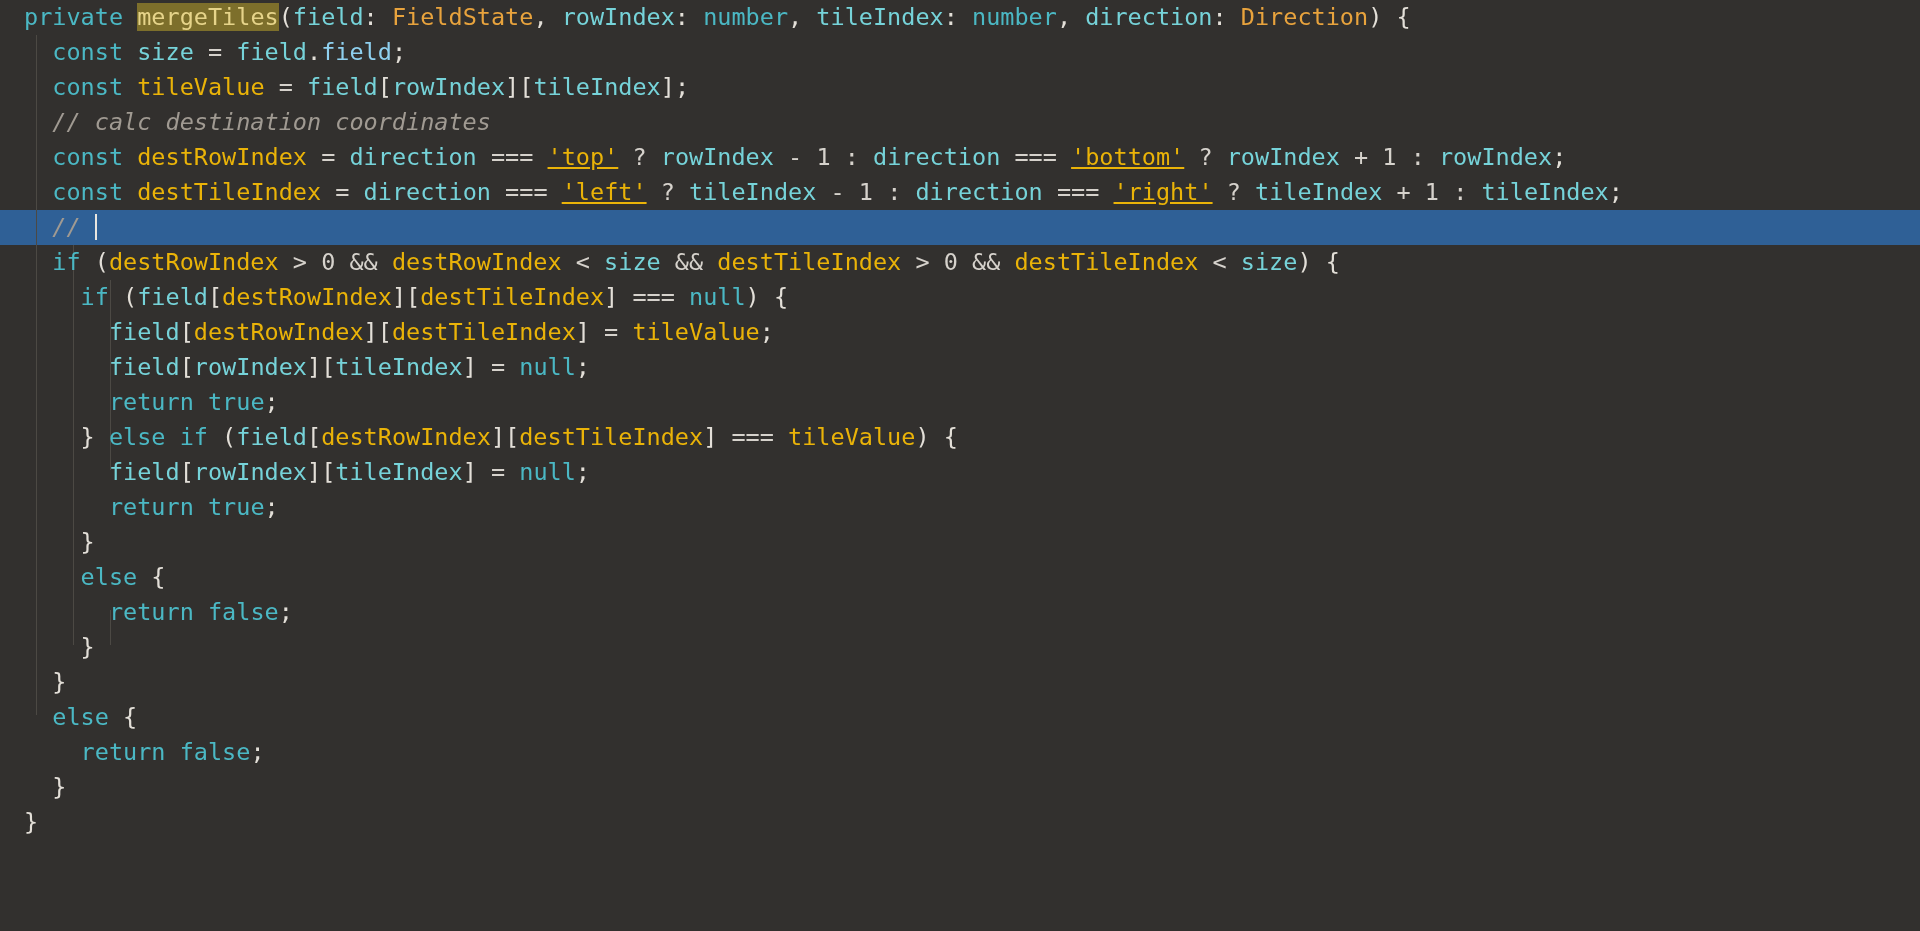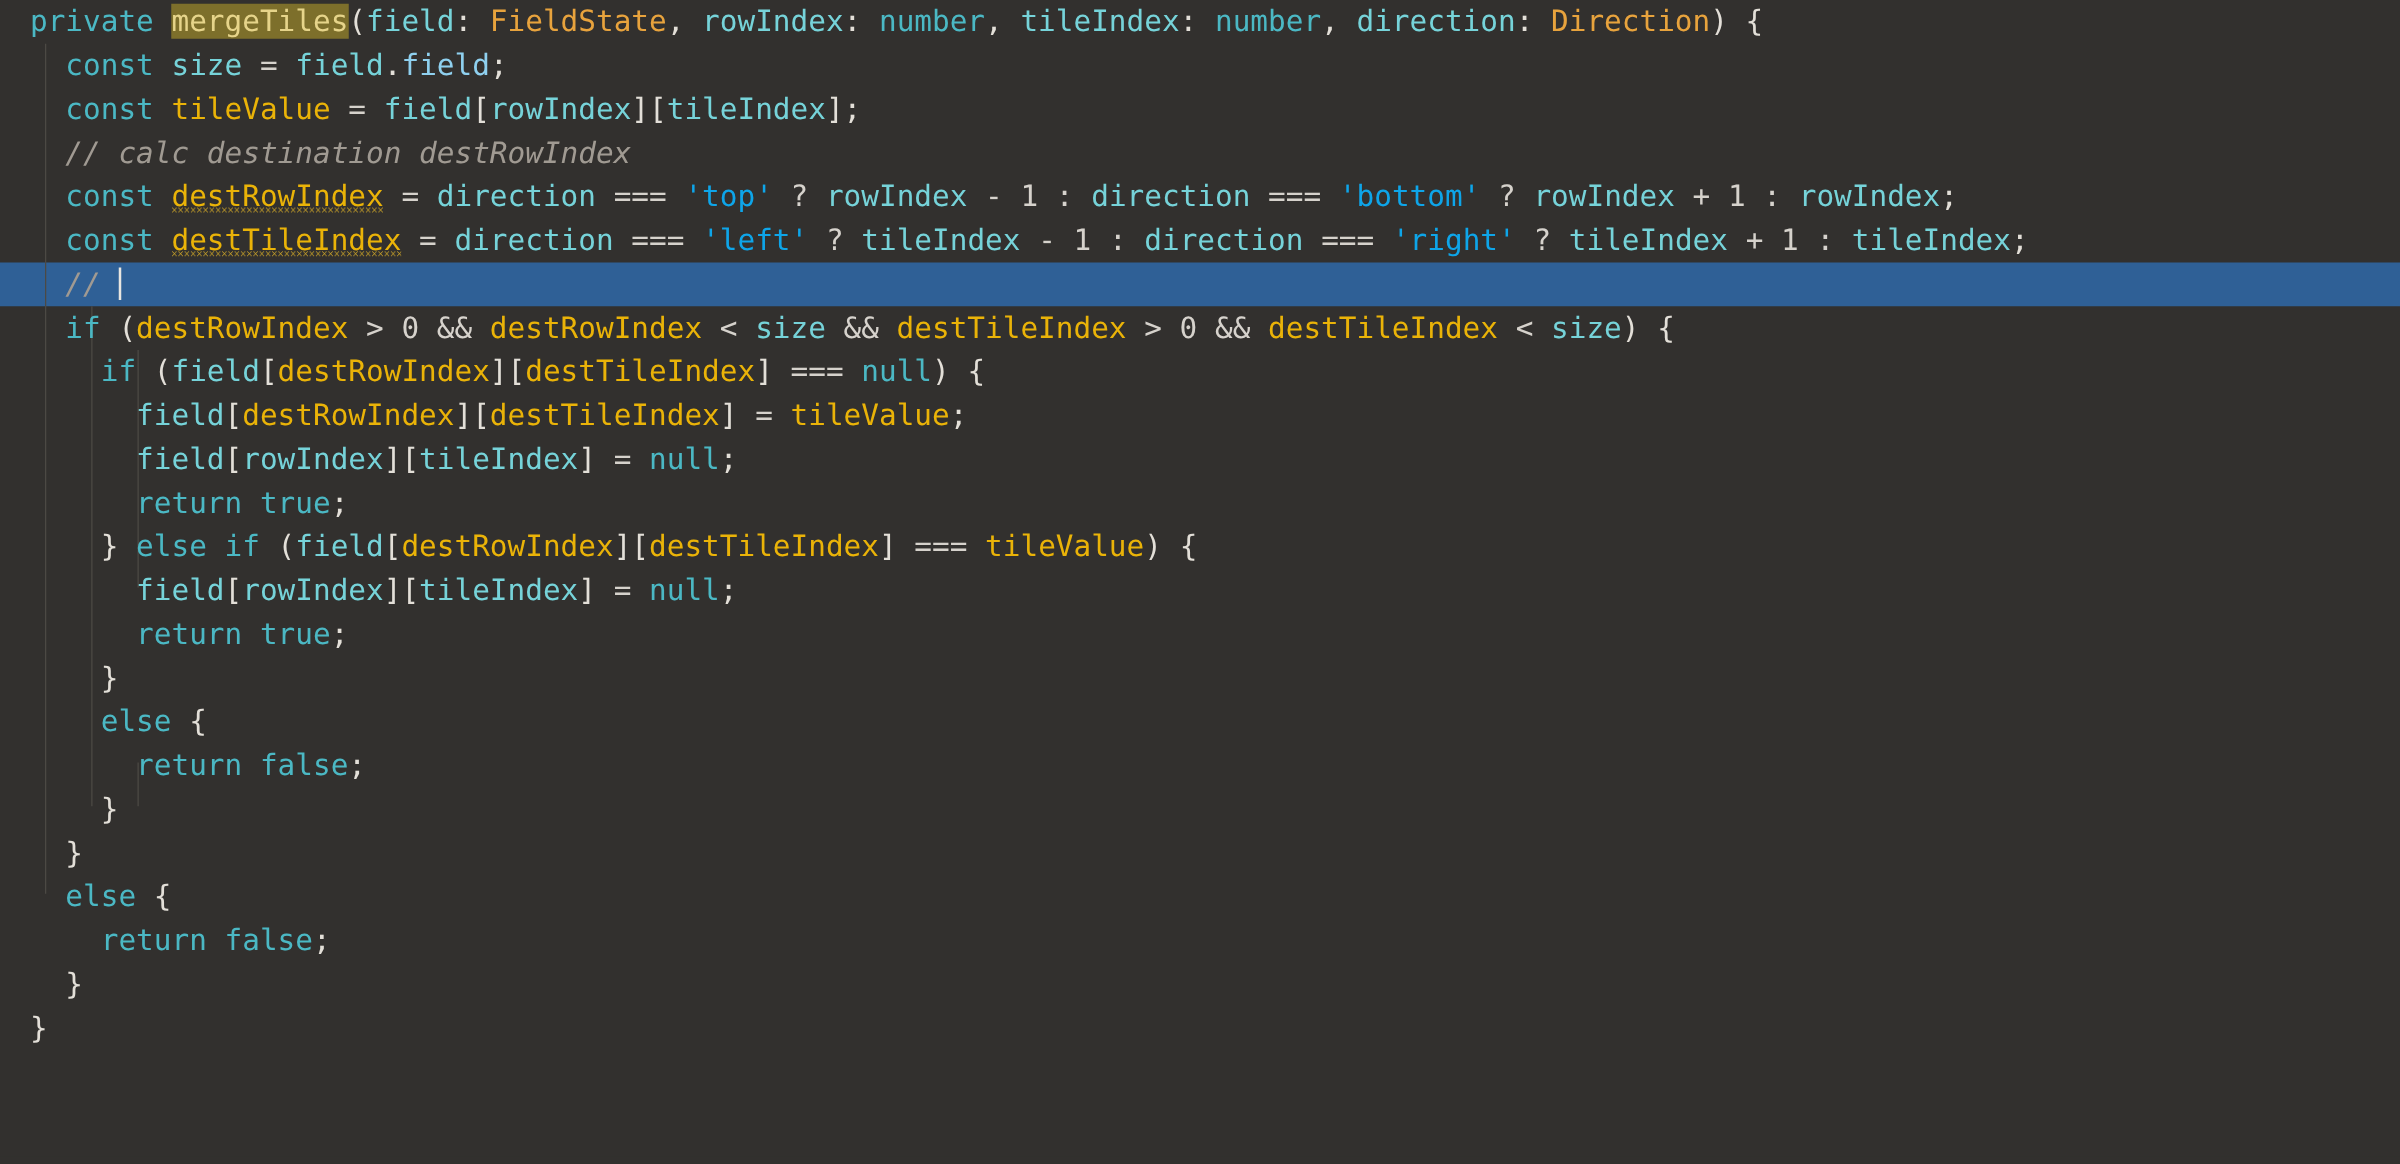--- a/index.html
+++ b/index.html
@@ -64,21 +64,21 @@
   }
 
   
   .kw        { color: #4bb8c4; }   
   .type      { color: #e8a33d; }   
   .prim      { color: #4bb8c4; }   
   .fn        { color: #e6d48a; }   
   .fn-hl     { background: #7d6f2b; color: #e6d48a; }
   .ident     { color: #eab308; }   
   .param     { color: #76d3d9; }   
-  .str       { color: #0ea5e9; }
+  .str       { color: #eab308; text-decoration: underline; }
   .num       { color: #d6d2cc; }
   .punc      { color: #e3dfd8; }
   .op        { color: #d6d2cc; }
   .com       { color: #a09a92; font-style: italic; }
   .prop      { color: #8fd0ef; }
 
   
   .spell {
     position: relative;
     text-decoration: none;
@@ -120,21 +120,21 @@
     <div class="guide" style="left:73px;  top:245px; height:400px;"></div>
     <div class="guide" style="left:110px; top:280px; height:190px;"></div>
     <div class="guide" style="left:110px; top:610px; height:35px;"></div>
 
     <div class="code-line"><span class="ln-text"><span class="kw">private</span><span class="punc"> </span><span class="fn fn-hl">mergeTiles</span><span class="punc">(</span><span class="param">field</span><span class="punc">: </span><span class="type">FieldState</span><span class="punc">, </span><span class="param">rowIndex</span><span class="punc">: </span><span class="prim">number</span><span class="punc">, </span><span class="param">tileIndex</span><span class="punc">: </span><span class="prim">number</span><span class="punc">, </span><span class="param">direction</span><span class="punc">: </span><span class="type">Direction</span><span class="punc">) {</span></span></div>
 
     <div class="code-line"><span class="ln-text"><span class="punc">  </span><span class="kw">const</span><span class="punc"> </span><span class="param">size</span><span class="op"> = </span><span class="param">field</span><span class="punc">.</span><span class="prop">field</span><span class="punc">;</span></span></div>
 
     <div class="code-line"><span class="ln-text"><span class="punc">  </span><span class="kw">const</span><span class="punc"> </span><span class="ident">tileValue</span><span class="op"> = </span><span class="param">field</span><span class="punc">[</span><span class="param">rowIndex</span><span class="punc">][</span><span class="param">tileIndex</span><span class="punc">];</span></span></div>
 
-    <div class="code-line"><span class="ln-text"><span class="punc">  </span><span class="com">// calc destination destRowIndex</span></span></div>
+    <div class="code-line"><span class="ln-text"><span class="punc">  </span><span class="com">// calc destination coordinates</span></span></div>
 
     <div class="code-line"><span class="ln-text"><span class="punc">  </span><span class="kw">const</span><span class="punc"> </span><span class="ident spell">destRowIndex</span><span class="op"> = </span><span class="param">direction</span><span class="op"> === </span><span class="str">'top'</span><span class="op"> ? </span><span class="param">rowIndex</span><span class="op"> - </span><span class="num">1</span><span class="op"> : </span><span class="param">direction</span><span class="op"> === </span><span class="str">'bottom'</span><span class="op"> ? </span><span class="param">rowIndex</span><span class="op"> + </span><span class="num">1</span><span class="op"> : </span><span class="param">rowIndex</span><span class="punc">;</span></span></div>
 
     <div class="code-line"><span class="ln-text"><span class="punc">  </span><span class="kw">const</span><span class="punc"> </span><span class="ident spell">destTileIndex</span><span class="op"> = </span><span class="param">direction</span><span class="op"> === </span><span class="str">'left'</span><span class="op"> ? </span><span class="param">tileIndex</span><span class="op"> - </span><span class="num">1</span><span class="op"> : </span><span class="param">direction</span><span class="op"> === </span><span class="str">'right'</span><span class="op"> ? </span><span class="param">tileIndex</span><span class="op"> + </span><span class="num">1</span><span class="op"> : </span><span class="param">tileIndex</span><span class="punc">;</span></span></div>
 
     <div class="code-line current"><span class="ln-text"><span class="punc">  </span><span class="com">// </span><span class="caret"></span></span></div>
 
     <div class="code-line"><span class="ln-text"><span class="punc">  </span><span class="kw">if</span><span class="punc"> (</span><span class="ident">destRowIndex</span><span class="op"> &gt; </span><span class="num">0</span><span class="op"> &amp;&amp; </span><span class="ident">destRowIndex</span><span class="op"> &lt; </span><span class="param">size</span><span class="op"> &amp;&amp; </span><span class="ident">destTileIndex</span><span class="op"> &gt; </span><span class="num">0</span><span class="op"> &amp;&amp; </span><span class="ident">destTileIndex</span><span class="op"> &lt; </span><span class="param">size</span><span class="punc">) {</span></span></div>
 
     <div class="code-line"><span class="ln-text"><span class="punc">    </span><span class="kw">if</span><span class="punc"> (</span><span class="param">field</span><span class="punc">[</span><span class="ident">destRowIndex</span><span class="punc">][</span><span class="ident">destTileIndex</span><span class="punc">]</span><span class="op"> === </span><span class="kw">null</span><span class="punc">) {</span></span></div>

